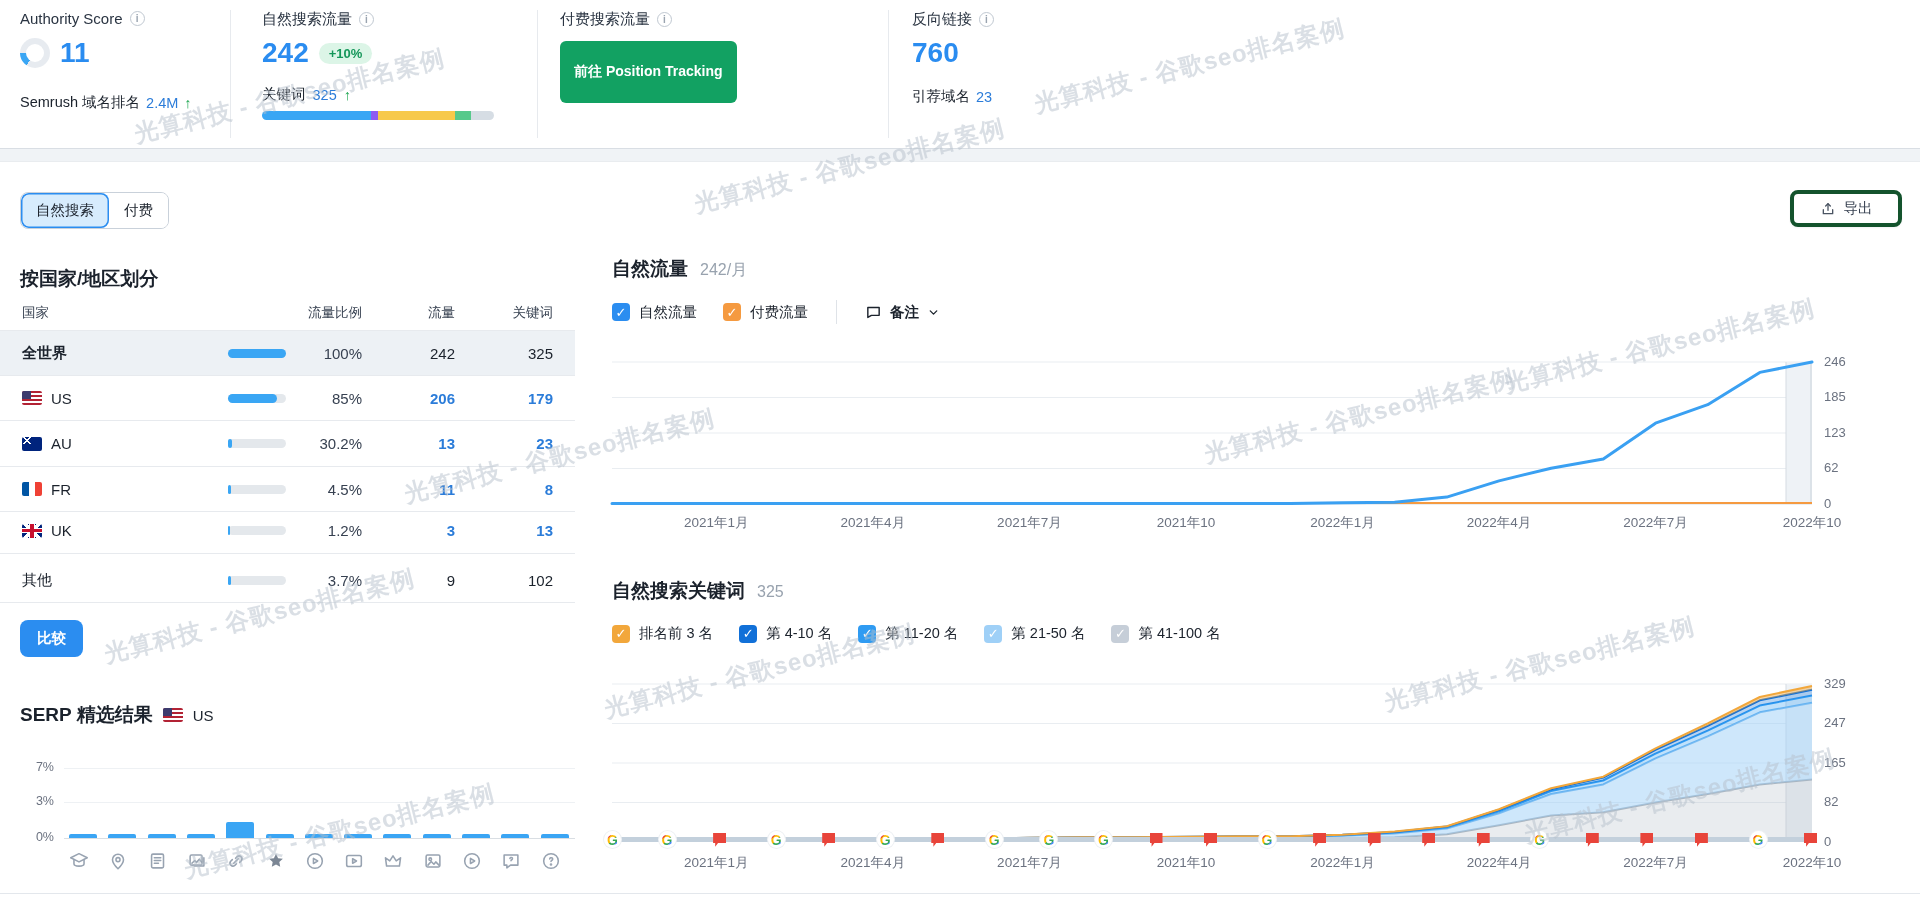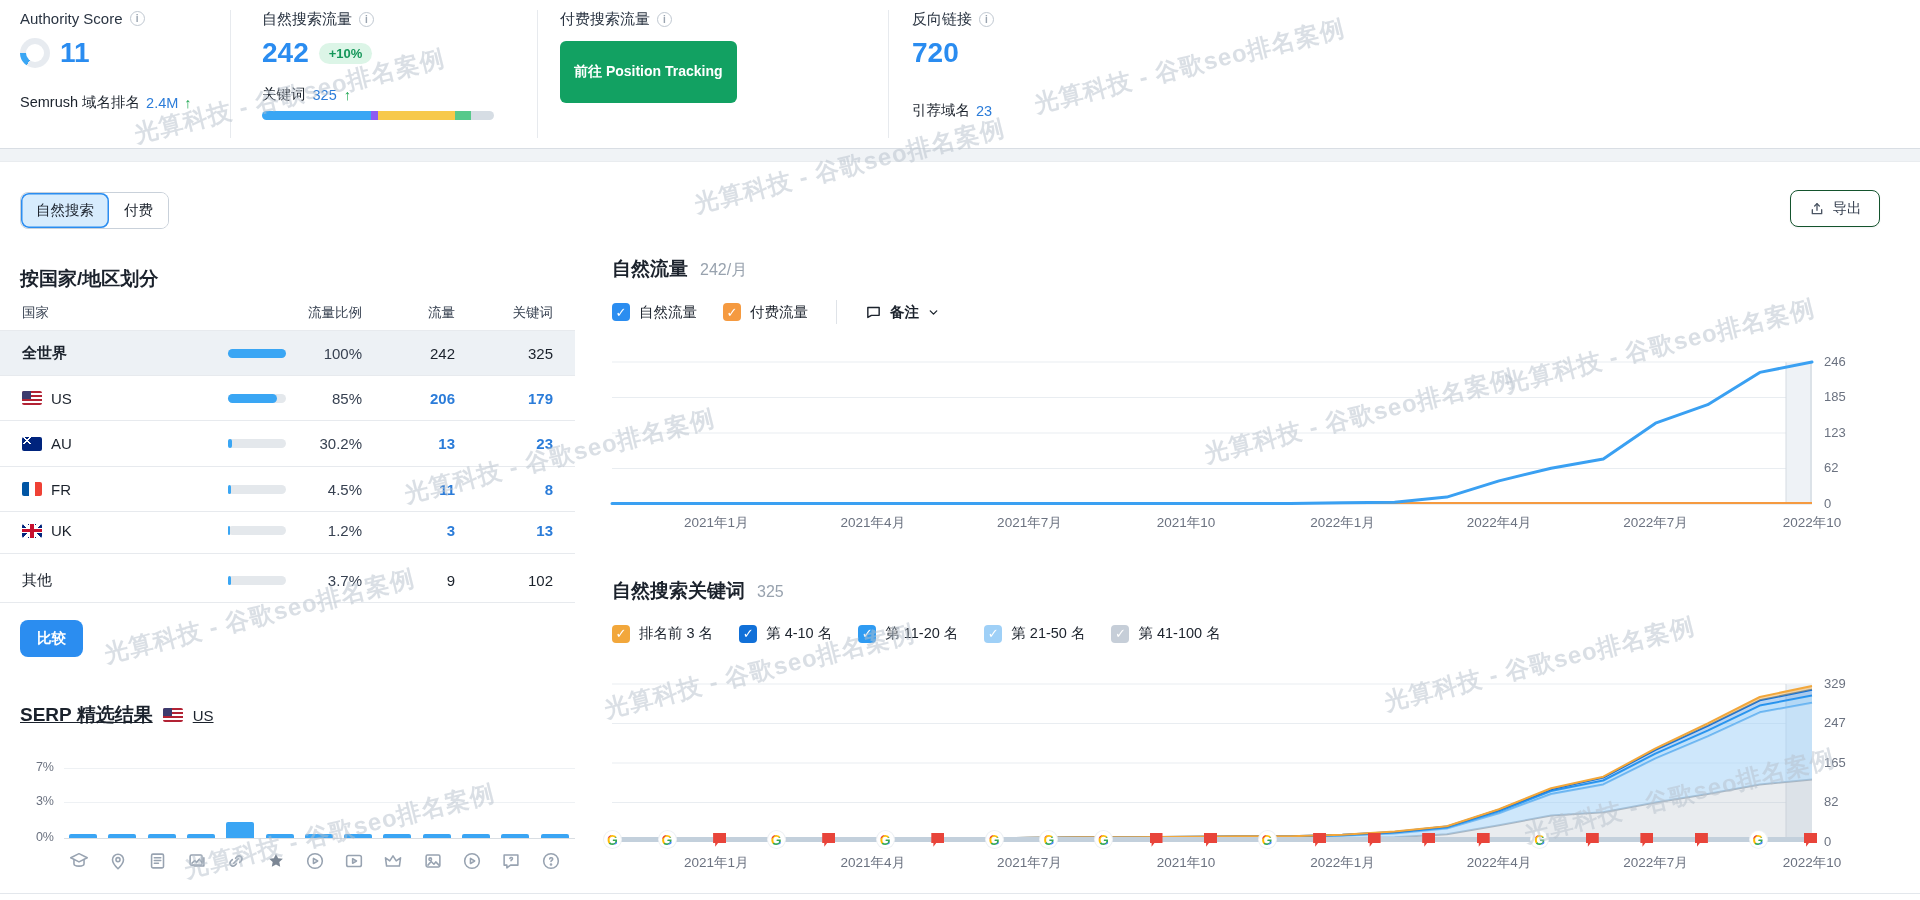--- a/index.html
+++ b/index.html
@@ -57,36 +57,36 @@
 .flag-au::after{content:'';position:absolute;left:0;top:0;width:10px;height:7px;
   background:linear-gradient(45deg,transparent 42%,#fff 42% 58%,transparent 58%),linear-gradient(-45deg,transparent 42%,#fff 42% 58%,transparent 58%);}
 .flag-uk{background:#00247d;}
 .flag-uk::before{content:'';position:absolute;inset:0;
   background:linear-gradient(45deg,transparent 44%,#fff 44% 56%,transparent 56%),linear-gradient(-45deg,transparent 44%,#fff 44% 56%,transparent 56%);}
 .flag-uk::after{content:'';position:absolute;inset:0;
   background:linear-gradient(#c8102e,#c8102e) center/100% 3px no-repeat,linear-gradient(#c8102e,#c8102e) center/4px 100% no-repeat,
   linear-gradient(#fff,#fff) center/100% 5px no-repeat,linear-gradient(#fff,#fff) center/6px 100% no-repeat;}
 .bluebtn{position:absolute;left:20px;top:458px;background:#2b8df0;color:#fff;font-size:14.5px;font-weight:600;
   border:none;border-radius:8px;padding:9px 17px;cursor:pointer;}
-.serptitle{position:absolute;left:20px;top:540px;display:flex;align-items:center;gap:10px;text-decoration:underline;}
+.serptitle{position:absolute;left:20px;top:540px;display:flex;align-items:center;gap:10px;}
 .serptitle b{font-size:19px;}
 .serptitle .reg{font-size:15px;color:#1b222c;}
 .sgrid{position:absolute;left:64px;width:511px;height:1px;background:#eef1f4;}
 .sg0{top:606px}.sg1{top:640px}.sg2{top:676px;background:#d9dee3;}
 .sylab{position:absolute;left:10px;width:44px;text-align:right;font-size:12.5px;color:#6b7280;}
 .sy0{top:598px}.sy1{top:632px}.sy2{top:668px}
 #serpbars{position:absolute;left:64px;top:606px;width:511px;height:70px;}
 .sbar{position:absolute;bottom:0;width:28px;background:#3aa5f4;border-radius:2px 2px 0 0;display:block;}
 #serpicons{position:absolute;left:64px;top:688px;width:511px;height:26px;}
 .sico{position:absolute;top:0;width:30px;cursor:pointer;}
 
 .timetabs{position:absolute;left:612px;top:194px;display:flex;gap:32px;font-size:15px;font-weight:700;}
 .ttab{cursor:pointer;padding-bottom:6px;}
 .ttab.active{border-bottom:3px solid #2b8df0;}
-.exportbtn{position:absolute;left:1790px;top:190px;width:90px;height:37px;background:#fff;border:1px solid #14532d;
+.exportbtn{position:absolute;left:1790px;top:190px;width:112px;height:37px;background:#fff;border:4px solid #14532d;
   border-radius:8px;box-shadow:0 1px 2px rgba(27,34,44,.06);display:flex;align-items:center;justify-content:center;
   gap:8px;font-size:14.5px;color:#374151;cursor:pointer;}
 .secttitle{position:absolute;left:612px;display:flex;align-items:baseline;gap:12px;}
 .secttitle b{font-size:19px;}
 .secttitle .sub{font-size:16px;color:#98a2ae;}
 .t1{top:256px}.t2{top:578px}
 .legend{position:absolute;left:612px;display:flex;align-items:center;gap:26px;font-size:14.5px;}
 .lg1{top:300px}.lg2{top:624px}
 .lgitem{display:flex;align-items:center;gap:9px;cursor:pointer;}
 .cb{width:18px;height:18px;border-radius:4px;color:#fff;font-size:13px;font-weight:700;display:inline-flex;
@@ -171,23 +171,23 @@
       <button class="greenbtn">前往 Position Tracking</button>
     </section>
     <span class="vdiv" style="left:888px"></span>
 
     <section class="card c4">
       <div class="clabel">
           <span>反向链接</span>
           <i class="info">i</i>
         </div>
       <div class="valrow">
-          <span class="bignum">720</span>
-        </div>
-      <div class="subrow" style="margin-top:32px">
+          <span class="bignum">760</span>
+        </div>
+      <div class="subrow" style="margin-top:18px">
           <span>引荐域名</span>
           <a class="blue">23</a>
         </div>
     </section>
   </header>
 
   <div class="band"></div>
 
   <div id="left">
     <div class="tabgroup">

